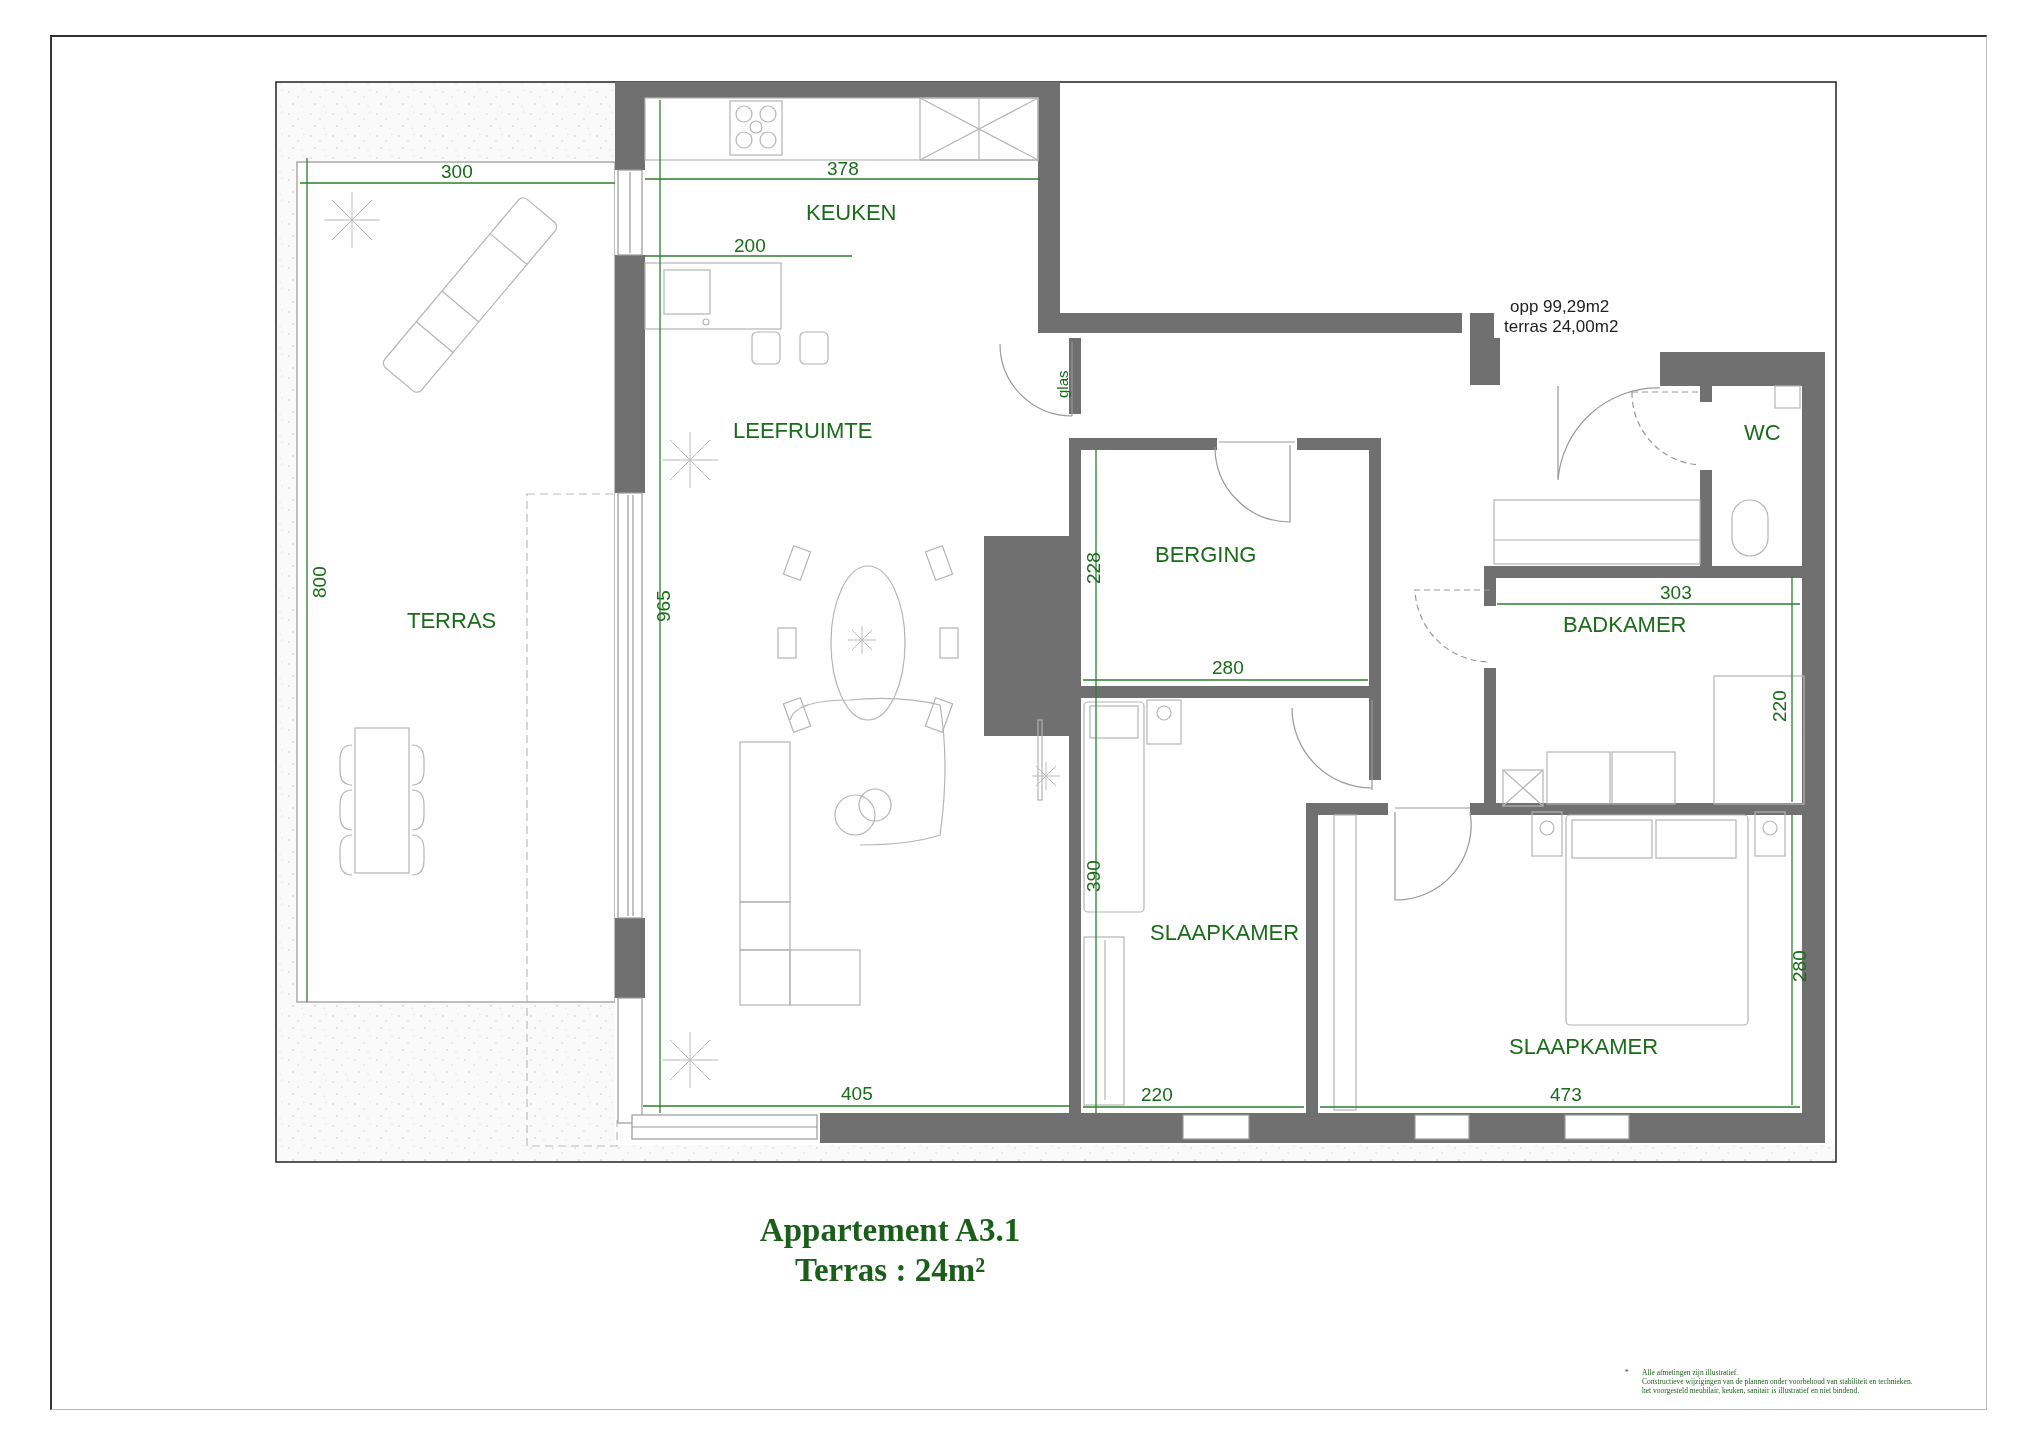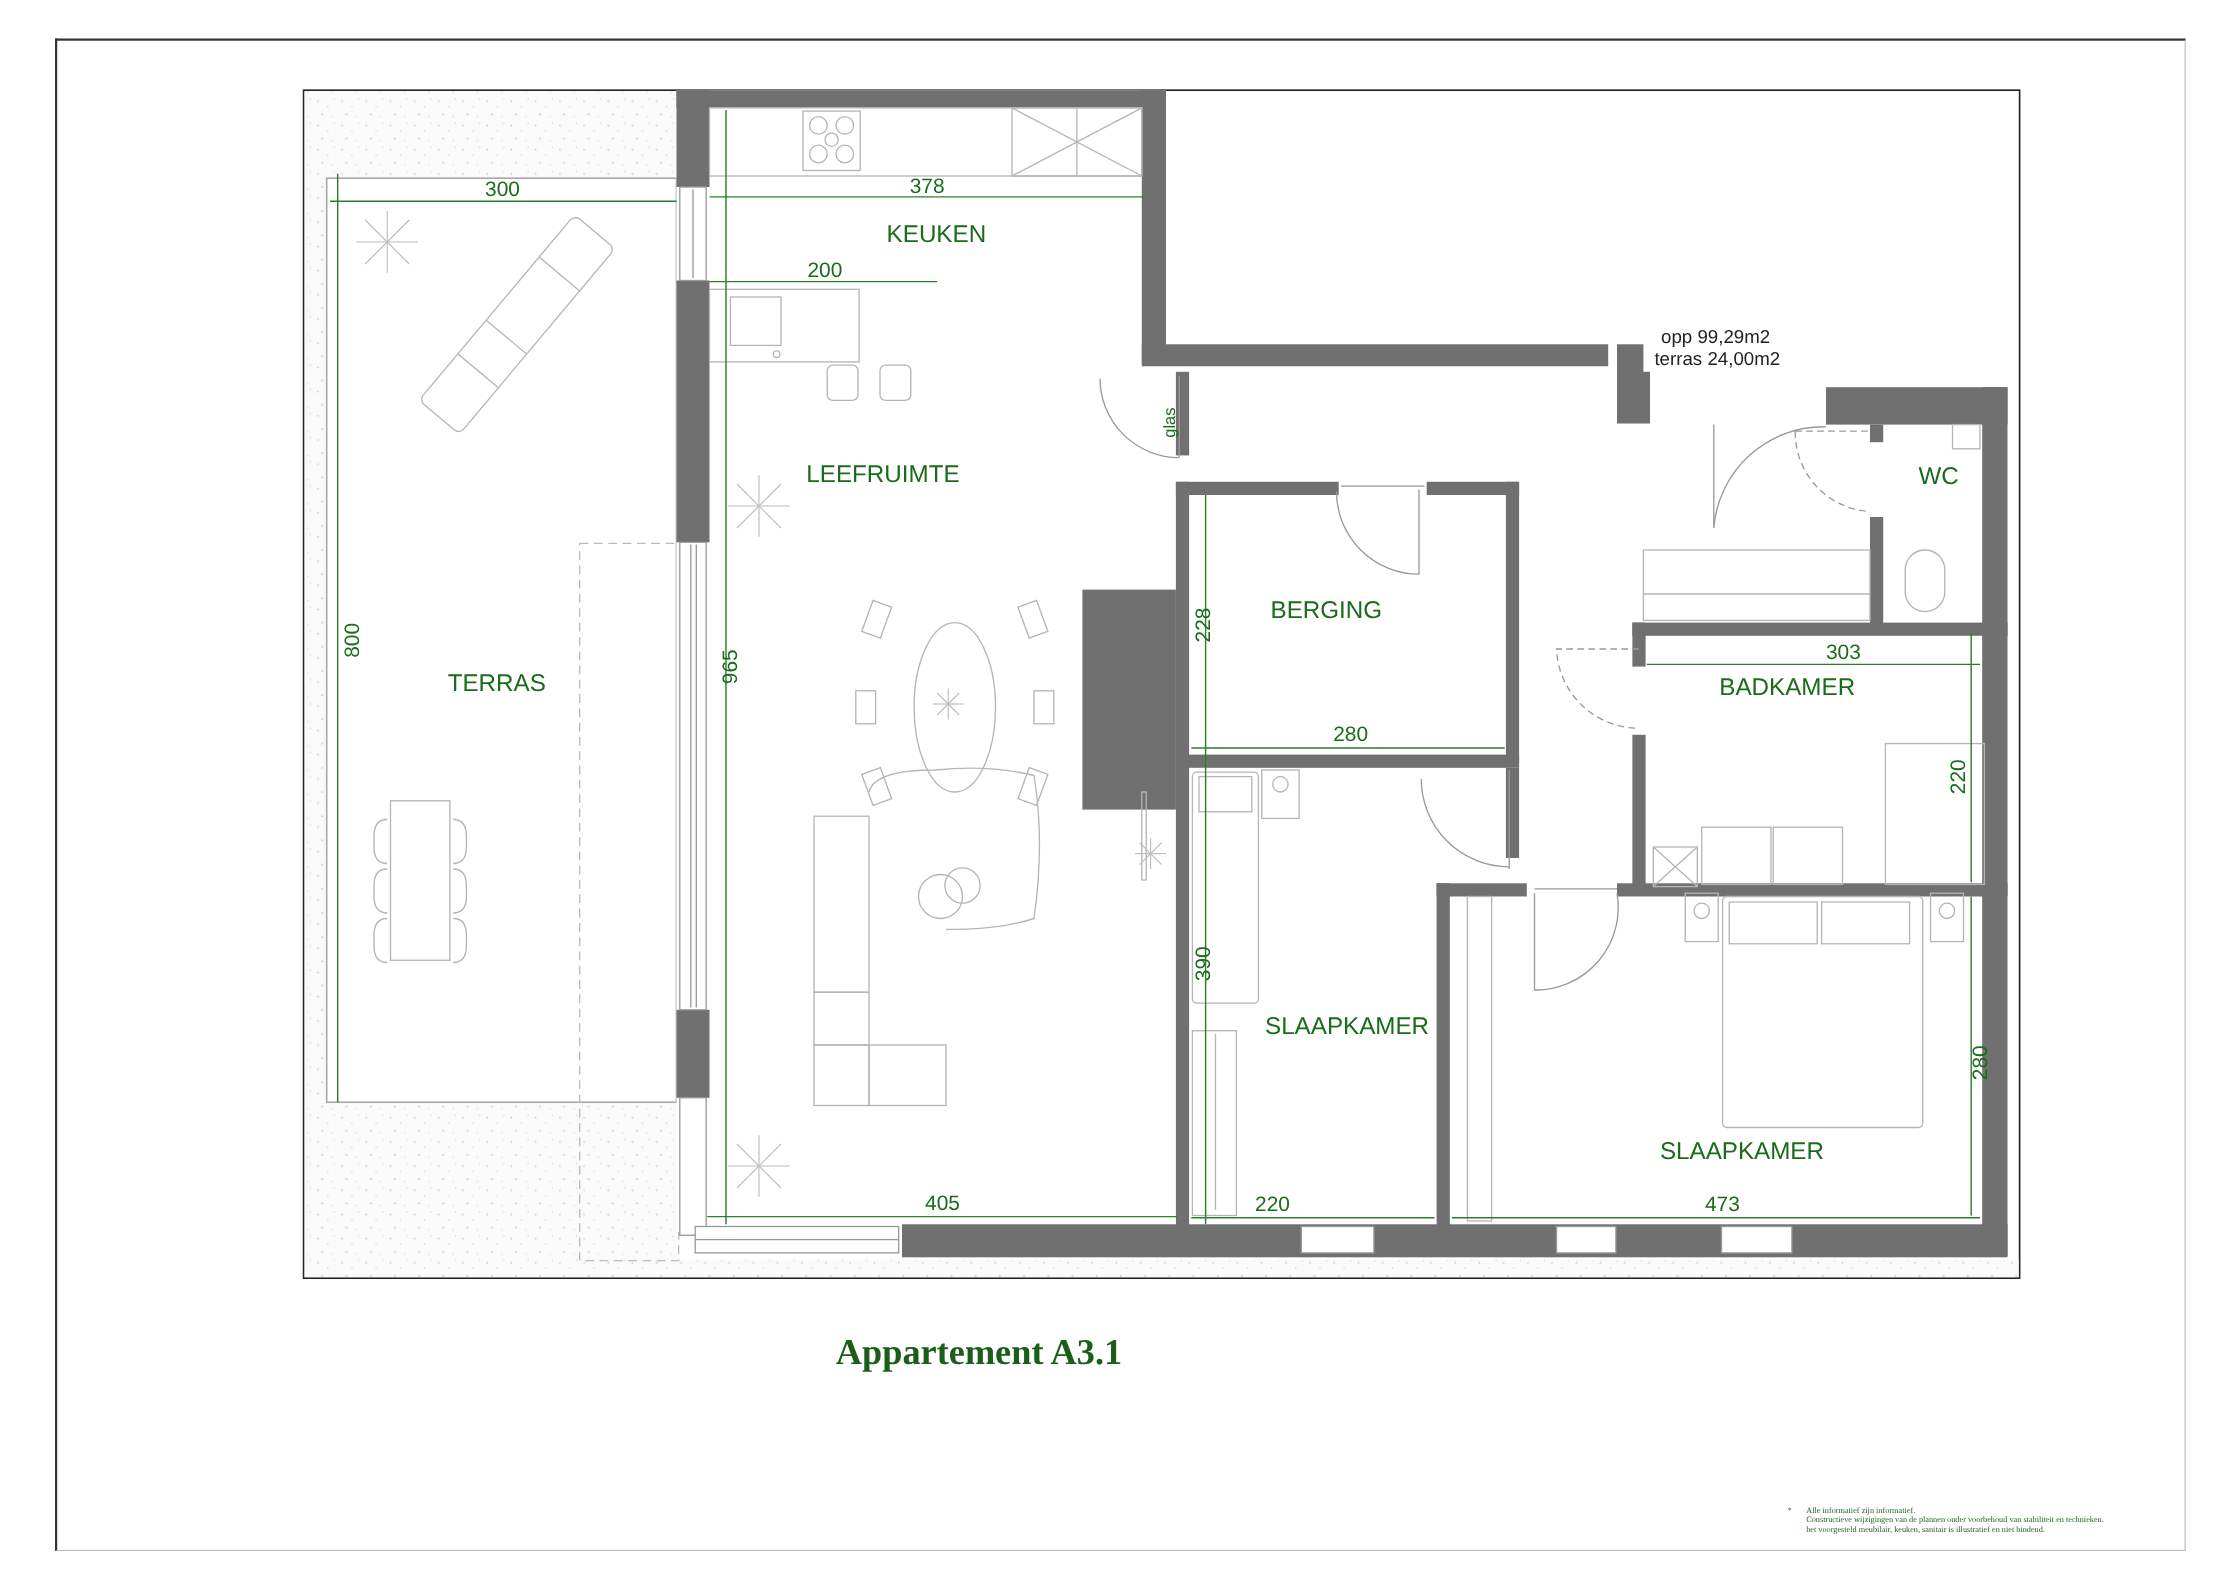--- a/index.html
+++ b/index.html
@@ -269,22 +269,23 @@
     <text class="room-label" x="1744" y="440">WC</text>
     <text class="room-label" x="1563" y="632">BADKAMER</text>
     <text class="room-label" x="1150" y="940">SLAAPKAMER</text>
     <text class="room-label" x="1509" y="1054">SLAAPKAMER</text>
     <text class="small-label" x="0" y="0" transform="translate(1068,398) rotate(-90)">glas</text>
   </g>
 </svg>
 
 <div class="title-block">
   <div>Appartement A3.1</div>
+  <div>Terras : 24m²</div>
 </div>
 
 <div class="disclaimer">
   <span class="star">*</span>
   <div class="lines">
-    <div>Alle informatief zijn informatief.</div>
+    <div>Alle afmetingen zijn illustratief.</div>
     <div>Constructieve wijzigingen van de plannen onder voorbehoud van stabiliteit en technieken.</div>
     <div>het voorgesteld meubilair, keuken, sanitair is illustratief en niet bindend.</div>
   </div>
 </div>
 
 </body></html>

